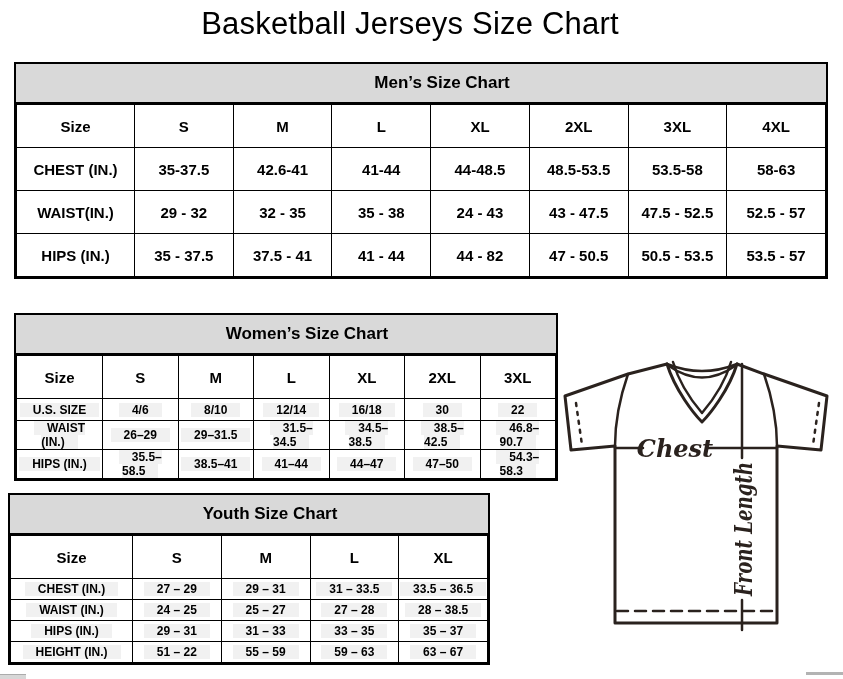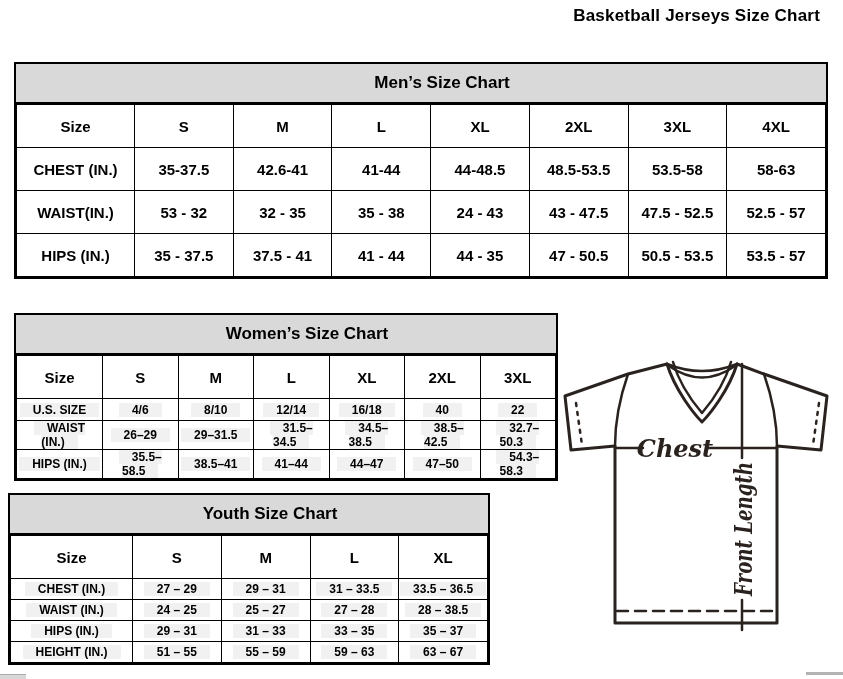--- a/index.html
+++ b/index.html
@@ -1,22 +1,22 @@
 <!DOCTYPE html>
 <html><head>
 <meta charset="utf-8">
 <style>
   html,body{margin:0;padding:0;}
   body{
     width:843px;height:679px;position:relative;overflow:hidden;
     background:#ffffff;font-family:"Liberation Sans",sans-serif;color:#000;
   }
   .page-title{
-    position:absolute;left:0;top:6px;width:820px;text-align:right;
-    font-size:17px;font-weight:bold;letter-spacing:0.2px;
+    position:absolute;left:0;top:6px;width:820px;text-align:center;
+    font-size:31px;font-weight:normal;letter-spacing:0.2px;
   }
   
   .tblwrap{position:absolute;border:2.5px solid #000;background:#fff;}
   .band{
     background:#d9d9d9;border-bottom:2px solid #000;text-align:center;
     font-weight:bold;font-size:17px;display:flex;align-items:center;justify-content:center;padding-left:42px;
   }
   table{border-collapse:collapse;width:100%;table-layout:fixed;}
   th,td{border:1.5px solid #000;text-align:center;font-weight:bold;vertical-align:middle;padding:0;}
   
@@ -81,34 +81,34 @@
           <td><span>35-37.5</span></td>
           <td><span>42.6-41</span></td>
           <td><span>41-44</span></td>
           <td><span>44-48.5</span></td>
           <td><span>48.5-53.5</span></td>
           <td><span>53.5-58</span></td>
           <td><span>58-63</span></td>
         </tr>
         <tr>
           <th><span>WAIST(IN.)</span></th>
-          <td><span>53 - 32</span></td>
+          <td><span>29 - 32</span></td>
           <td><span>32 - 35</span></td>
           <td><span>35 - 38</span></td>
           <td><span>24 - 43</span></td>
           <td><span>43 - 47.5</span></td>
           <td><span>47.5 - 52.5</span></td>
           <td><span>52.5 - 57</span></td>
         </tr>
         <tr>
           <th><span>HIPS (IN.)</span></th>
           <td><span>35 - 37.5</span></td>
           <td><span>37.5 - 41</span></td>
           <td><span>41 - 44</span></td>
-          <td><span>44 - 35</span></td>
+          <td><span>44 - 82</span></td>
           <td><span>47 - 50.5</span></td>
           <td><span>50.5 - 53.5</span></td>
           <td><span>53.5 - 57</span></td>
         </tr>
       </tbody>
   </table>
 </div>
 
 <div class="tblwrap womens">
   <div class="band">Women’s Size Chart</div>
@@ -127,31 +127,31 @@
           <th>3XL</th>
         </tr>
       </thead>
     <tbody>
         <tr>
           <th><span>U.S. SIZE</span></th>
           <td><span>4/6</span></td>
           <td><span>8/10</span></td>
           <td><span>12/14</span></td>
           <td><span>16/18</span></td>
-          <td><span>40</span></td>
+          <td><span>30</span></td>
           <td><span>22</span></td>
         </tr>
         <tr>
           <th><span>WAIST (IN.)</span></th>
           <td><span>26–29</span></td>
           <td><span>29–31.5</span></td>
           <td><span>31.5–34.5</span></td>
           <td><span>34.5–38.5</span></td>
           <td><span>38.5–42.5</span></td>
-          <td><span>32.7–50.3</span></td>
+          <td><span>46.8–90.7</span></td>
         </tr>
         <tr>
           <th><span>HIPS (IN.)</span></th>
           <td><span>35.5–58.5</span></td>
           <td><span>38.5–41</span></td>
           <td><span>41–44</span></td>
           <td><span>44–47</span></td>
           <td><span>47–50</span></td>
           <td><span>54.3–58.3</span></td>
         </tr>
@@ -191,21 +191,21 @@
         </tr>
         <tr>
           <th><span>HIPS (IN.)</span></th>
           <td><span>29 – 31</span></td>
           <td><span>31 – 33</span></td>
           <td><span>33 – 35</span></td>
           <td><span>35 – 37</span></td>
         </tr>
         <tr>
           <th><span>HEIGHT (IN.)</span></th>
-          <td><span>51 – 55</span></td>
+          <td><span>51 – 22</span></td>
           <td><span>55 – 59</span></td>
           <td><span>59 – 63</span></td>
           <td><span>63 – 67</span></td>
         </tr>
       </tbody>
   </table>
 </div>
 
 <svg class="jersey" width="285" height="312" viewBox="0 0 285 312">
   <g fill="none" stroke="#2a221e" stroke-linejoin="round" stroke-linecap="round">

